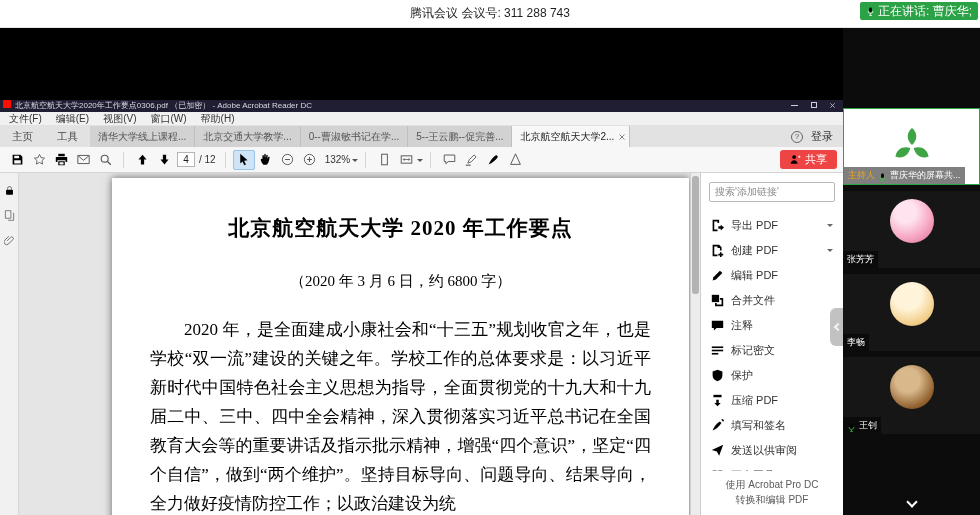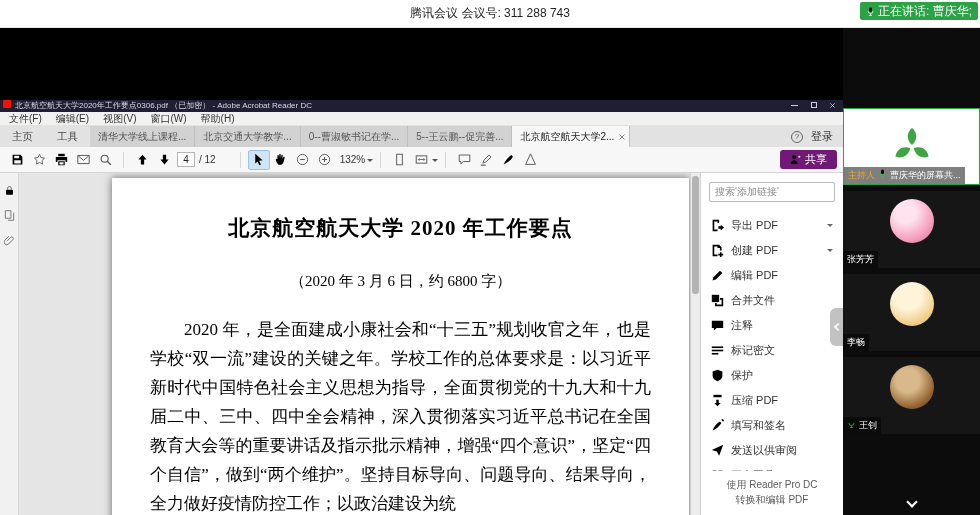--- a/index.html
+++ b/index.html
@@ -13,21 +13,21 @@
   .speaking-badge { position:absolute; top:2px; right:2px; height:18px; border-radius:2px;
     display:flex; align-items:center; gap:3px; padding:0 6px; color:#fff; font-size:12px; z-index:30; }
   .speaking-badge svg { width:9px; height:9px; color:#fff; }
 
   
   .sidebar { position:absolute; top:28px; right:0; width:137px; height:487px; background:#0c0c0c;
     padding-top:80px; overflow:hidden; z-index:20; }
   .tile { position:relative; width:137px; height:77px; margin-bottom:6px; background:#161616; overflow:hidden; }
   .tile.share-tile { background:#ffffff; display:flex; align-items:center; justify-content:center;
     border:1px solid #2BA245; }
-  .tile-label { position:absolute; left:0; bottom:0; max-width:100%; display:flex; align-items:flex-start;
+  .tile-label { position:absolute; left:0; bottom:0; max-width:100%; display:flex; align-items:flex-end;
     gap:3px; padding:2px 4px; font-size:9px; color:#fff; background:rgba(0,0,0,.5); white-space:nowrap; }
   .host-badge { color:#F0A818; }
   .mic-green { width:9px; height:9px; color:#3BC23B; flex:0 0 auto; }
   .avatar { width:44px; height:44px; border-radius:50%; margin:8px auto 0; }
   .av-1 { background:radial-gradient(circle at 35% 30%, #ffe3ef 0 25%, #f7a8c4 60%, #d66a93); }
   .av-2 { background:radial-gradient(circle at 40% 35%, #e8cdb0 0 30%, #8a6a4e 70%, #4c3826); }
   .av-3 { background:radial-gradient(circle at 40% 30%, #fff3d9 0 35%, #f2cf8b 70%, #d9a85c); }
   .av-4 { background:radial-gradient(circle at 40% 35%, #d9b98c 0 30%, #91612f 70%, #5c3a16); }
   .logo-svg { width:42px; height:42px; }
   .videos-chevron { position:absolute; bottom:5px; left:50%; transform:translateX(-50%); width:18px; height:12px;
@@ -70,21 +70,21 @@
 
   .toolbar { height:26px; background:#f7f7f7; border-bottom:1px solid #d4d4d4; display:flex; align-items:center;
     padding:0 6px; flex:0 0 auto; }
   .tb-icon { width:22px; height:20px; display:flex; align-items:center; justify-content:center; color:#5a5a5a;
     border-radius:2px; cursor:pointer; flex:0 0 auto; }
   .tb-icon svg { width:13px; height:13px; }
   .tb-icon.active { background:#cfe4f7; border:1px solid #9cc3e5; }
   .tb-sep { width:1px; height:16px; background:#d6d6d6; margin:0 7px; flex:0 0 auto; }
   .pagebox { width:18px; height:15px; border:1px solid #b5b5b5; background:#fff; font-size:10px; color:#222;
     text-align:center; line-height:13px; margin:0 4px 0 2px; }
-  .pagecount { font-size:10px; color:#333; margin-right:17px; }
+  .pagecount { font-size:10px; color:#333; margin-right:2px; }
   .zoomlabel { font-size:10px; color:#333; margin:0 2px 0 4px; }
   .caret { width:0; height:0; border:3.5px solid transparent; border-top-color:#555; margin-top:4px; flex:0 0 auto; }
   .share-btn { margin-left:auto; height:19px; border-radius:3px; color:#fff; font-size:11px;
     display:flex; align-items:center; gap:4px; padding:0 10px; cursor:pointer; flex:0 0 auto; }
   .share-btn svg { width:11px; height:11px; color:#fff; }
 
   .main { flex:1; display:flex; min-height:0; }
   .navstrip { width:19px; background:#f1f1f1; border-right:1px solid #d8d8d8; display:flex; flex-direction:column;
     align-items:center; padding-top:12px; gap:14px; flex:0 0 auto; }
   .navstrip svg { width:11px; height:11px; color:#666; cursor:pointer; }
@@ -401,21 +401,21 @@
       <span class="tb-icon">
           <svg>
             <use href="#i-pen"></use>
           </svg>
         </span>
       <span class="tb-icon">
           <svg>
             <use href="#i-geo"></use>
           </svg>
         </span>
-      <span class="share-btn" style="background: #701a75;">
+      <span class="share-btn" style="background: #ef4444;">
         <svg>
             <use href="#i-person-plus"></use>
           </svg>
         <span>共享</span>
       </span>
     </div>
 
     <div class="main">
 
       <div class="navstrip">
@@ -509,21 +509,21 @@
             <span>发送以供审阅</span>
           </div>
           <div class="tool-item">
             <svg style="color: rgb(74, 74, 74);">
                 <use href="#i-more"></use>
               </svg>
             <span>更多工具</span>
           </div>
         </div>
         <div class="panel-promo">
-          <div>使用 Reader Pro DC</div>
+          <div>使用 Acrobat Pro DC</div>
           <div>转换和编辑 PDF</div>
         </div>
       </div>
 
     </div>
   </div>
 
   <div class="panel-collapse">
       <i></i>
     </div>

